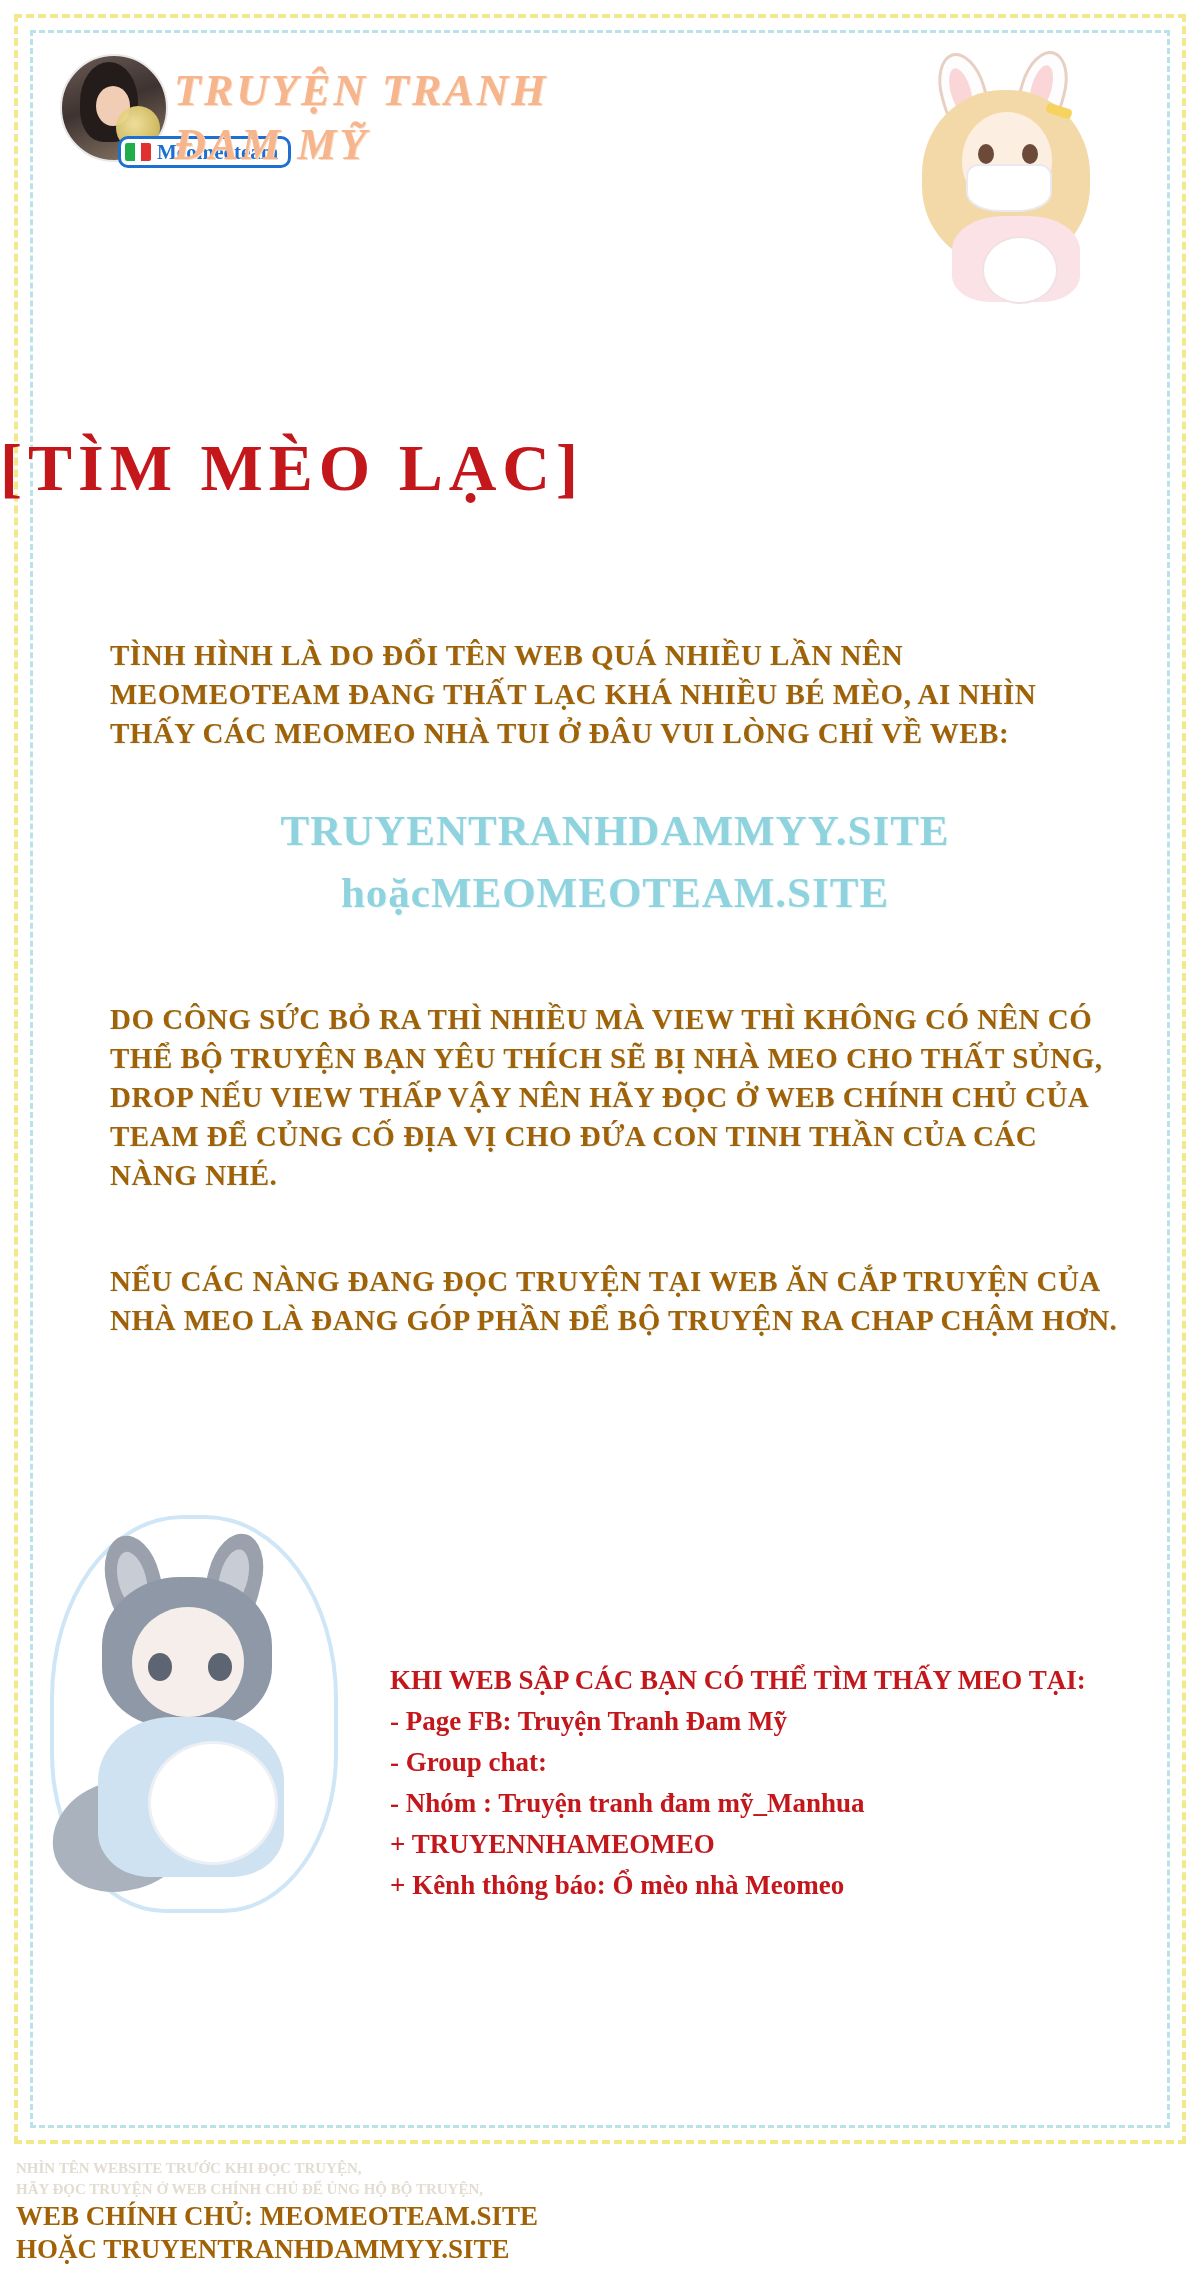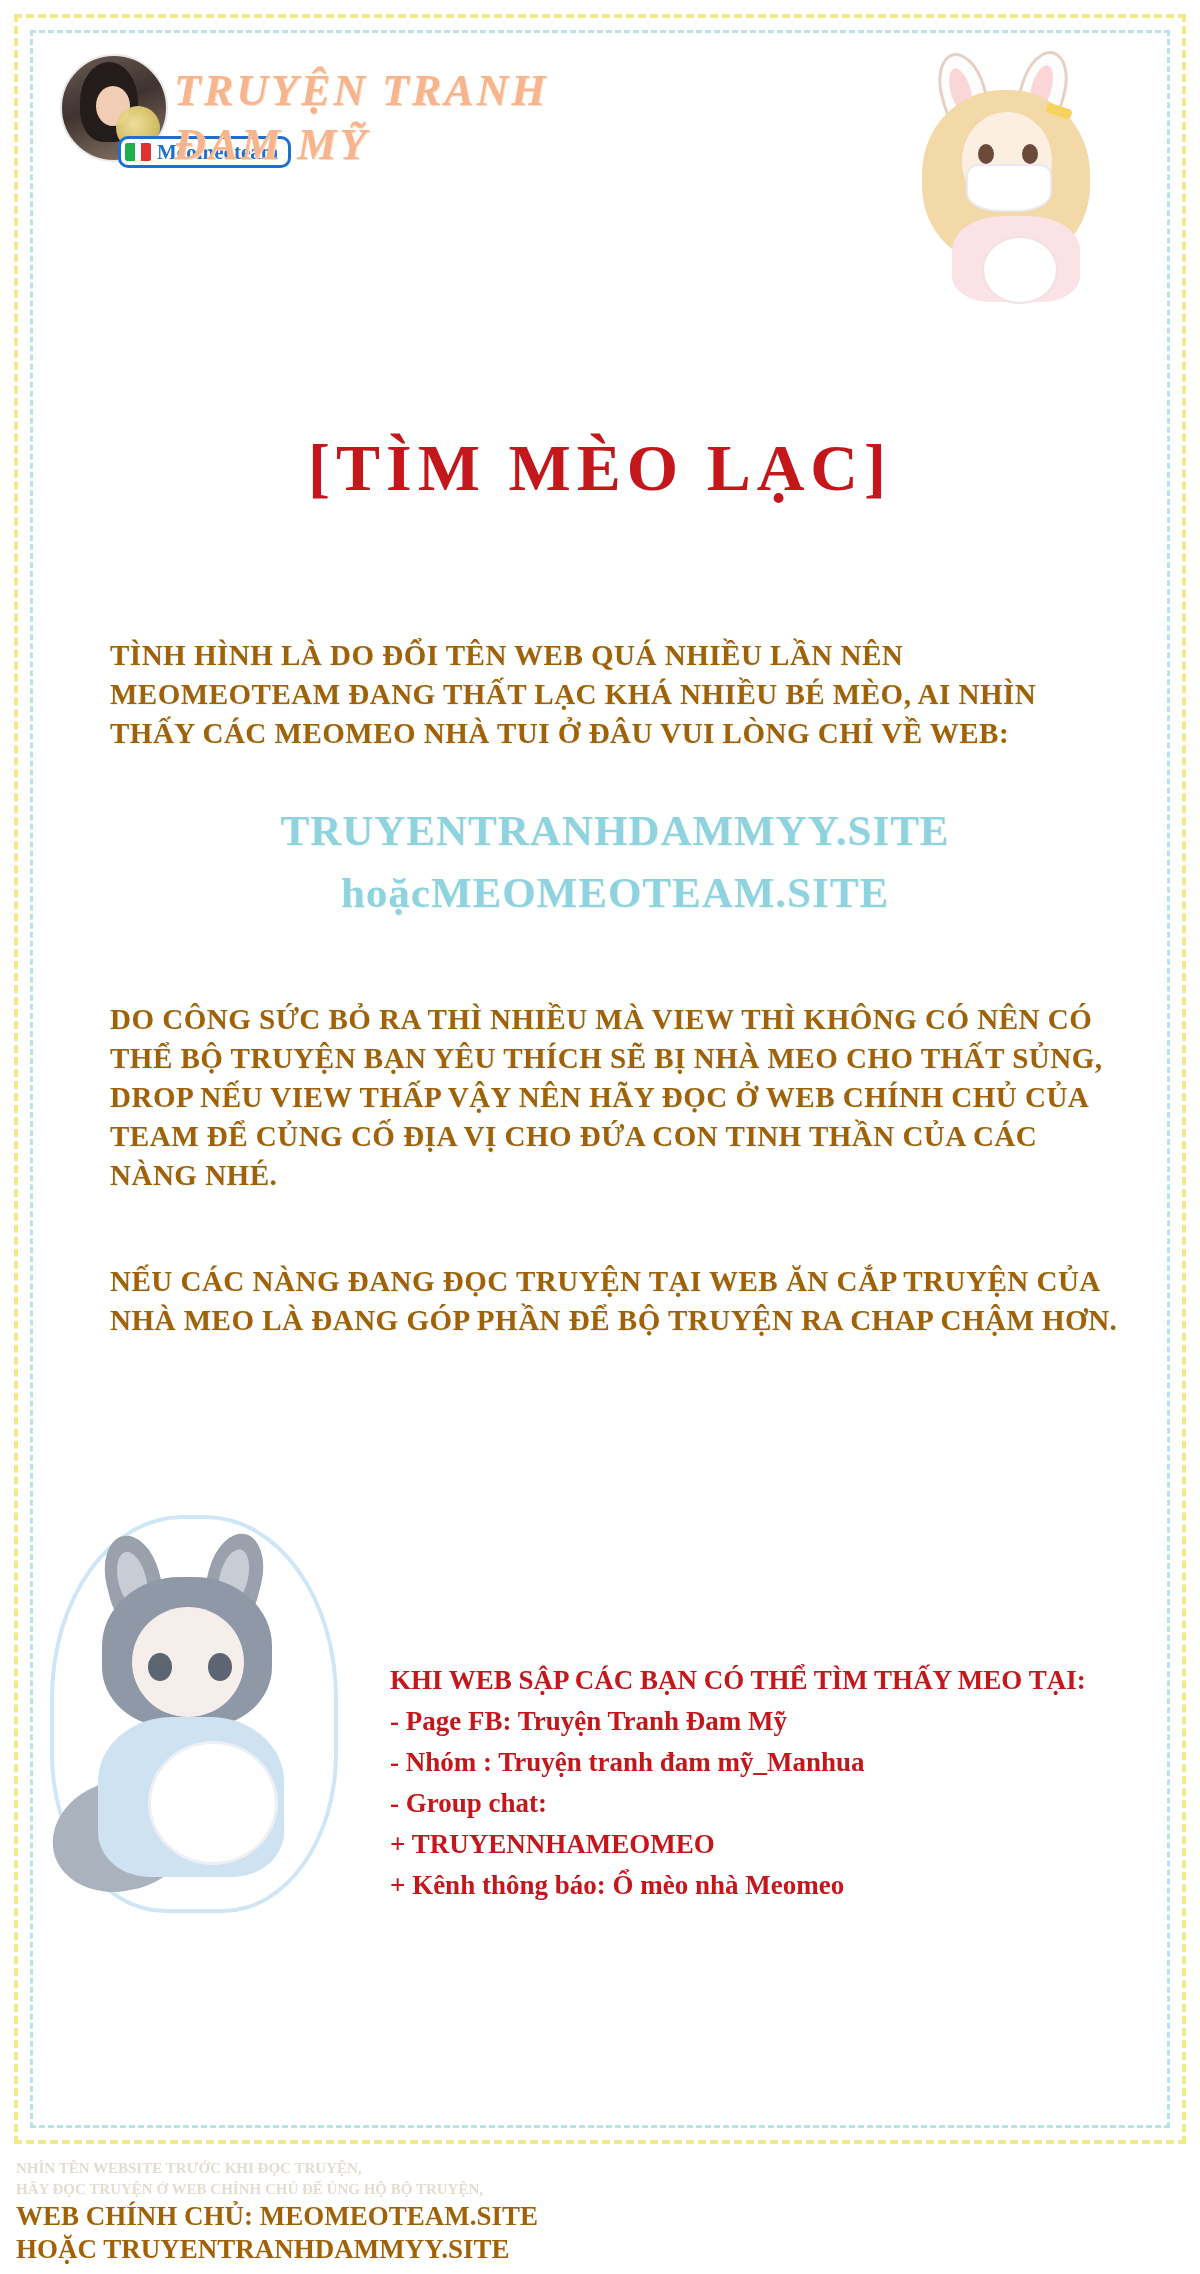--- a/index.html
+++ b/index.html
@@ -207,21 +207,21 @@
     border-radius: 4px;
     transform: rotate(18deg);
   }
 
   
   .headline {
     position: absolute;
     left: 0;
     top: 430px;
     width: 1200px;
-    text-align: center;
+    text-align: left;
     color: #c3171c;
     font-family: "Liberation Serif", serif;
     font-weight: bold;
     font-size: 66px;
     letter-spacing: 6px;
   }
 
   
   .para {
     position: absolute;
@@ -430,22 +430,22 @@
     <div class="mb-eye l"></div>
     <div class="mb-eye r"></div>
     <div class="mb-tail"></div>
     <div class="mb-body"></div>
     <div class="mb-plush"></div>
   </div>
 
   <div class="contact">
     <div class="head">KHI WEB SẬP CÁC BẠN CÓ THỂ TÌM THẤY MEO TẠI:</div>
     <div>- Page FB: Truyện Tranh Đam Mỹ</div>
+    <div>- Group chat:</div>
     <div>- Nhóm : Truyện tranh đam mỹ_Manhua</div>
-    <div>- Group chat:</div>
     <div>+ TRUYENNHAMEOMEO</div>
     <div>+ Kênh thông báo: Ổ mèo nhà Meomeo</div>
   </div>
 
   <div class="footer">
     <div class="small">NHÌN TÊN WEBSITE TRƯỚC KHI ĐỌC TRUYỆN,</div>
     <div class="small">HÃY ĐỌC TRUYỆN Ở WEB CHÍNH CHỦ ĐỂ ỦNG HỘ BỘ TRUYỆN,</div>
     <div class="big">WEB CHÍNH CHỦ: MEOMEOTEAM.SITE</div>
     <div class="big">HOẶC TRUYENTRANHDAMMYY.SITE</div>
   </div>

